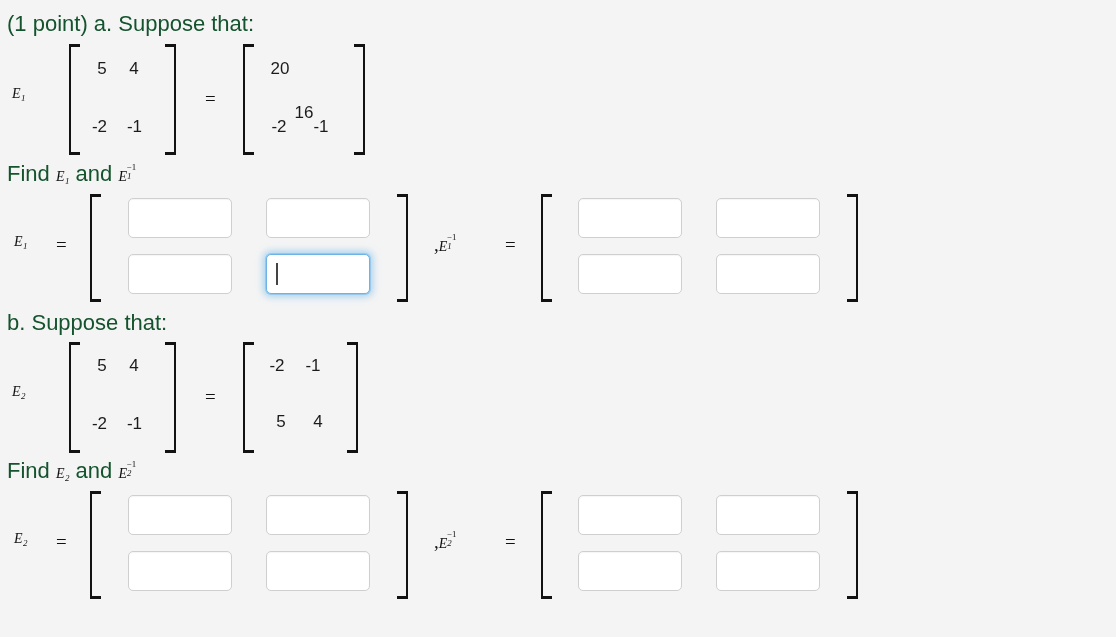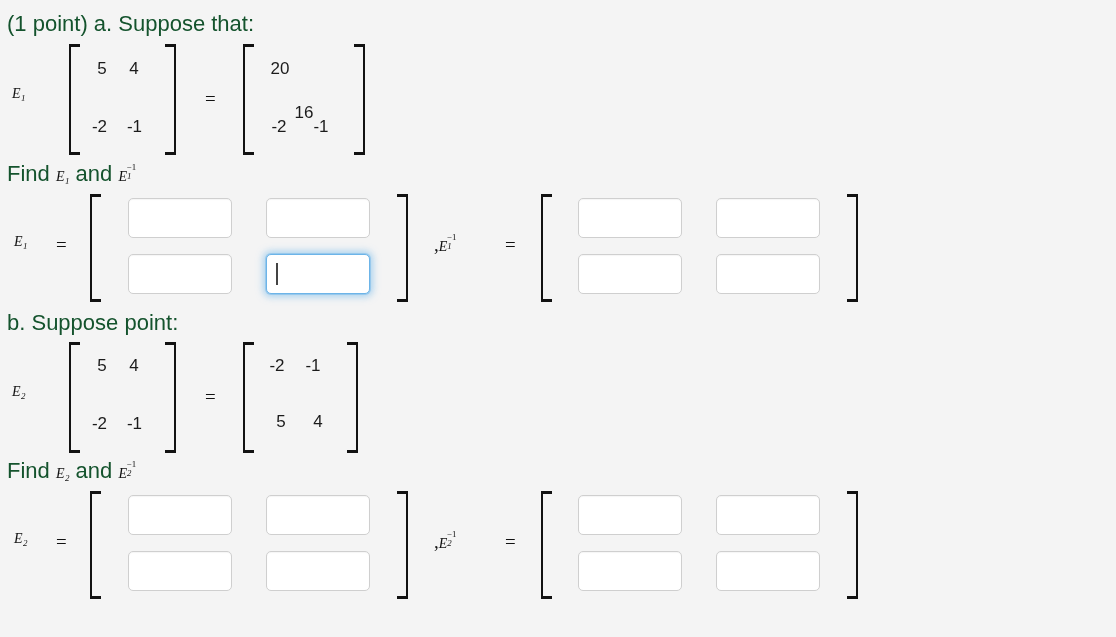--- a/index.html
+++ b/index.html
@@ -221,21 +221,21 @@
     <div class="stem"></div>
       <div class="cap-t"></div>
       <div class="cap-b"></div>
   </div>
 
   <input class="ansbox" type="text" style="left: 578px; top: 198px;">
   <input class="ansbox" type="text" style="left: 716px; top: 198px;">
   <input class="ansbox" type="text" style="left: 578px; top: 254px;">
   <input class="ansbox" type="text" style="left: 716px; top: 254px;">
 
-  <div class="prompt" style="position:absolute; left:7px; top:312px;">b. Suppose point:</div>
+  <div class="prompt" style="position:absolute; left:7px; top:312px;">b. Suppose that:</div>
 
   <div class="mathtext" style="position:absolute; left:12px; top:384px;"><span>E</span><span class="sub">2</span></div>
 
   <div class="bracket" style="left:69px; top:342px; height:111px;">
     <div class="stem"></div>
       <div class="cap-t"></div>
       <div class="cap-b"></div>
   </div>
   <div class="bracket right" style="left:163px; top:342px; height:111px;">
     <div class="stem"></div>

